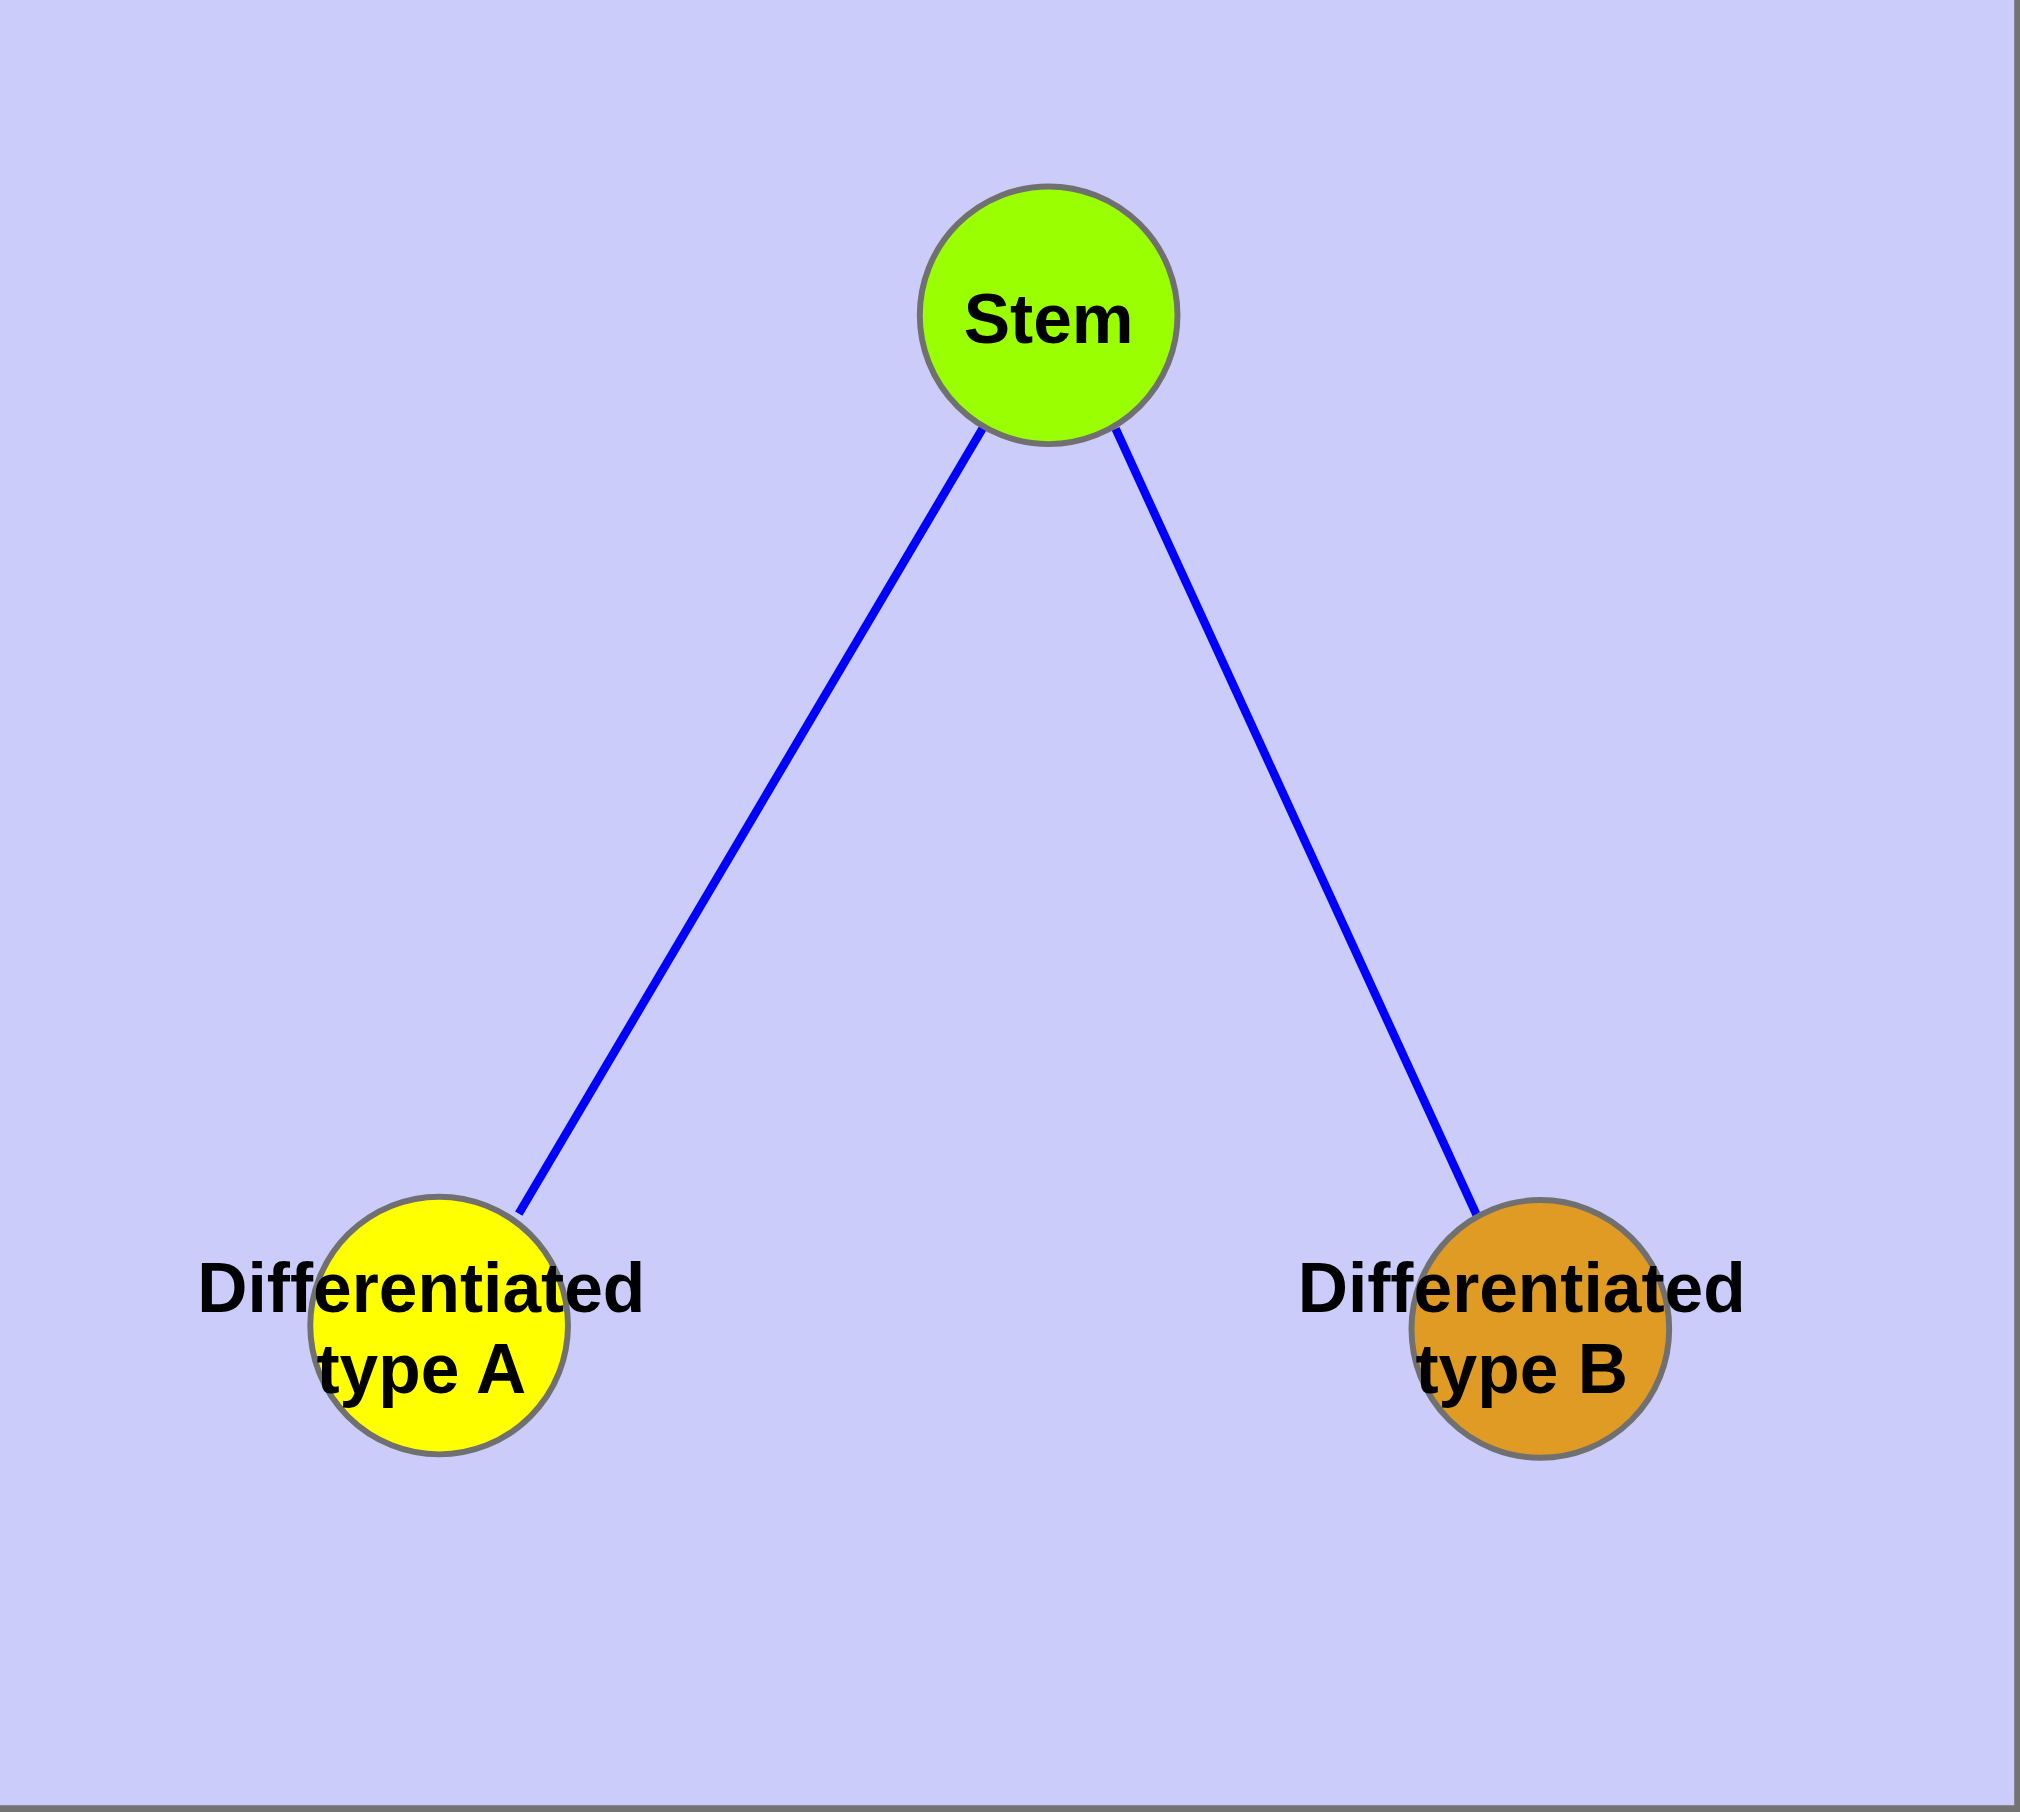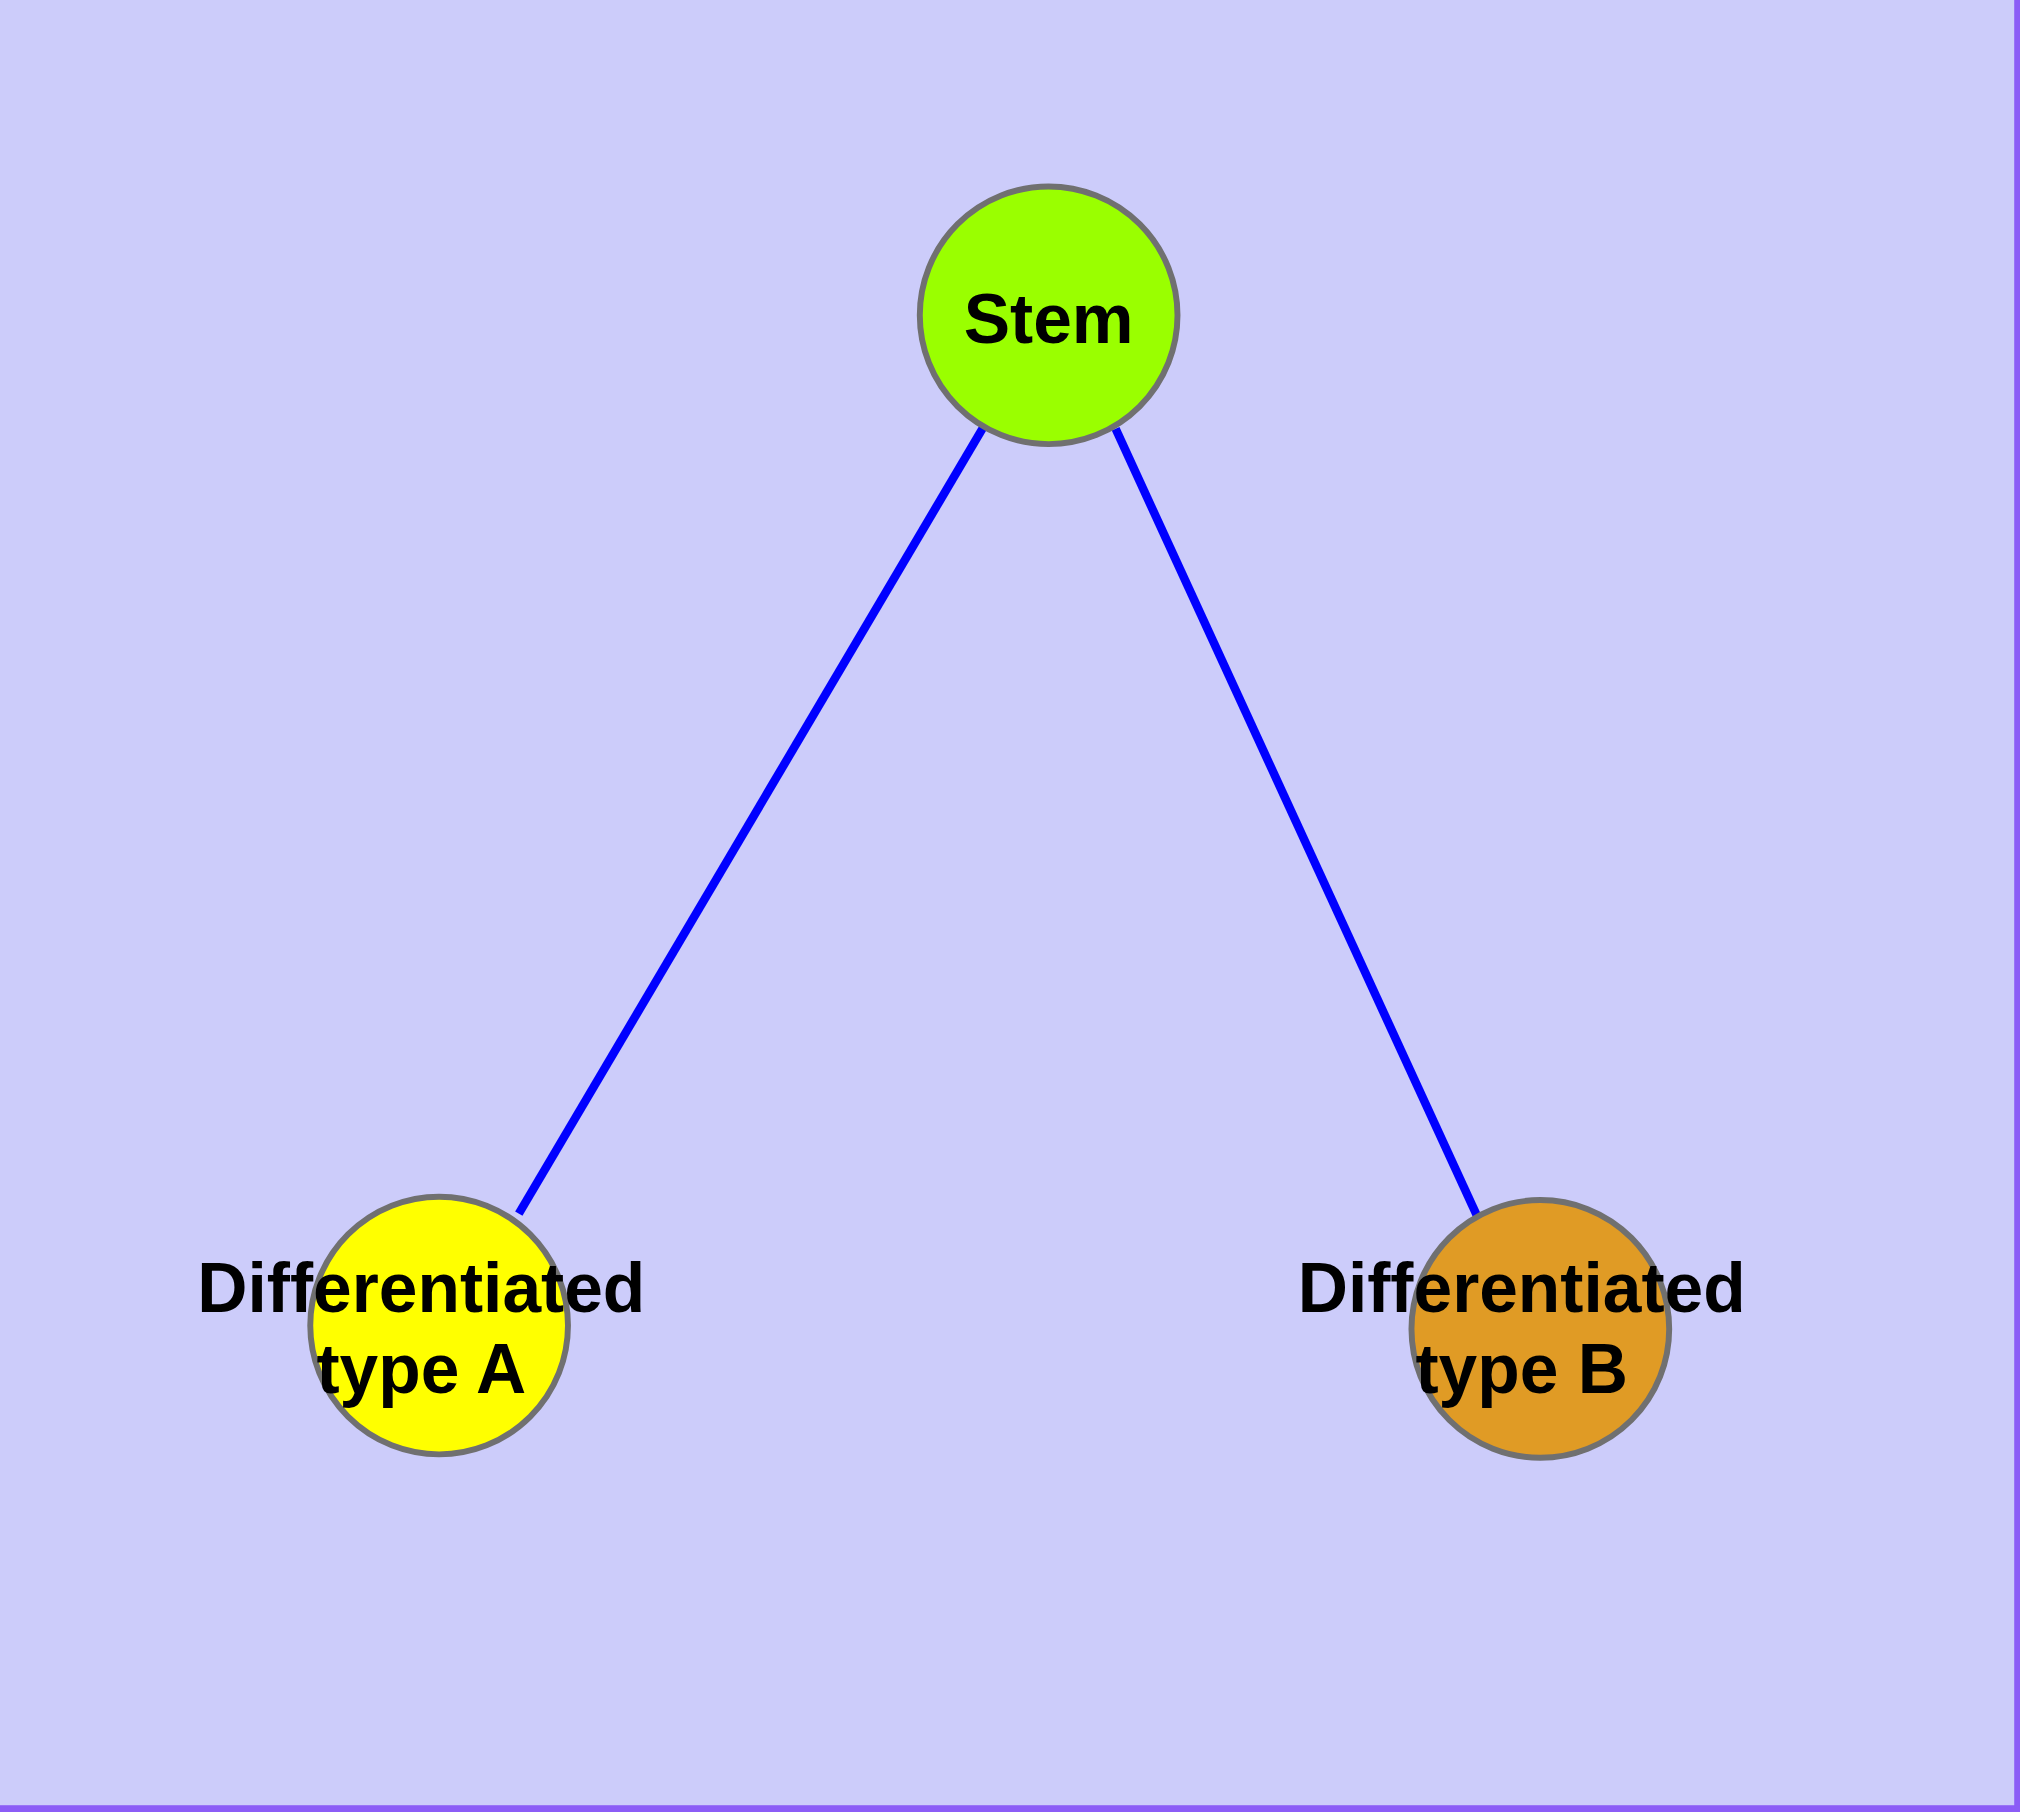--- a/index.html
+++ b/index.html
@@ -31,21 +31,21 @@
     font-weight: bold;
     fill: #000000;
     font-family: "Liberation Sans", sans-serif;
     text-anchor: middle;
     dominant-baseline: auto;
   }
 </style>
 </head>
 <body style="background: rgb(255, 255, 255);">
 
-<div id="diagram-root" style="background: #8b5cf6;">
+<div id="diagram-root" style="background: #737373;">
   <svg id="graph-canvas" viewBox="0 0 2384 2138" preserveAspectRatio="none" xmlns="http://www.w3.org/2000/svg">
     <rect id="bg-rect" x="0" y="0" width="2376" height="2130" fill="#ccccfa"></rect>
     <g id="edges-layer">
         <line x1="1160" y1="504" x2="612" y2="1432" stroke="#0000ff" stroke-width="10" stroke-linecap="butt"></line>
         <line x1="1316" y1="506" x2="1742" y2="1434" stroke="#0000ff" stroke-width="10" stroke-linecap="butt"></line>
       </g>
     <g id="nodes-layer">
         <circle cx="1237" cy="372" r="152" fill="#9aff00" stroke="#707070" stroke-width="7"></circle>
         <circle cx="518" cy="1564" r="152" fill="#ffff00" stroke="#707070" stroke-width="7"></circle>
         <circle cx="1817" cy="1568" r="152" fill="#e09b25" stroke="#707070" stroke-width="7"></circle>

